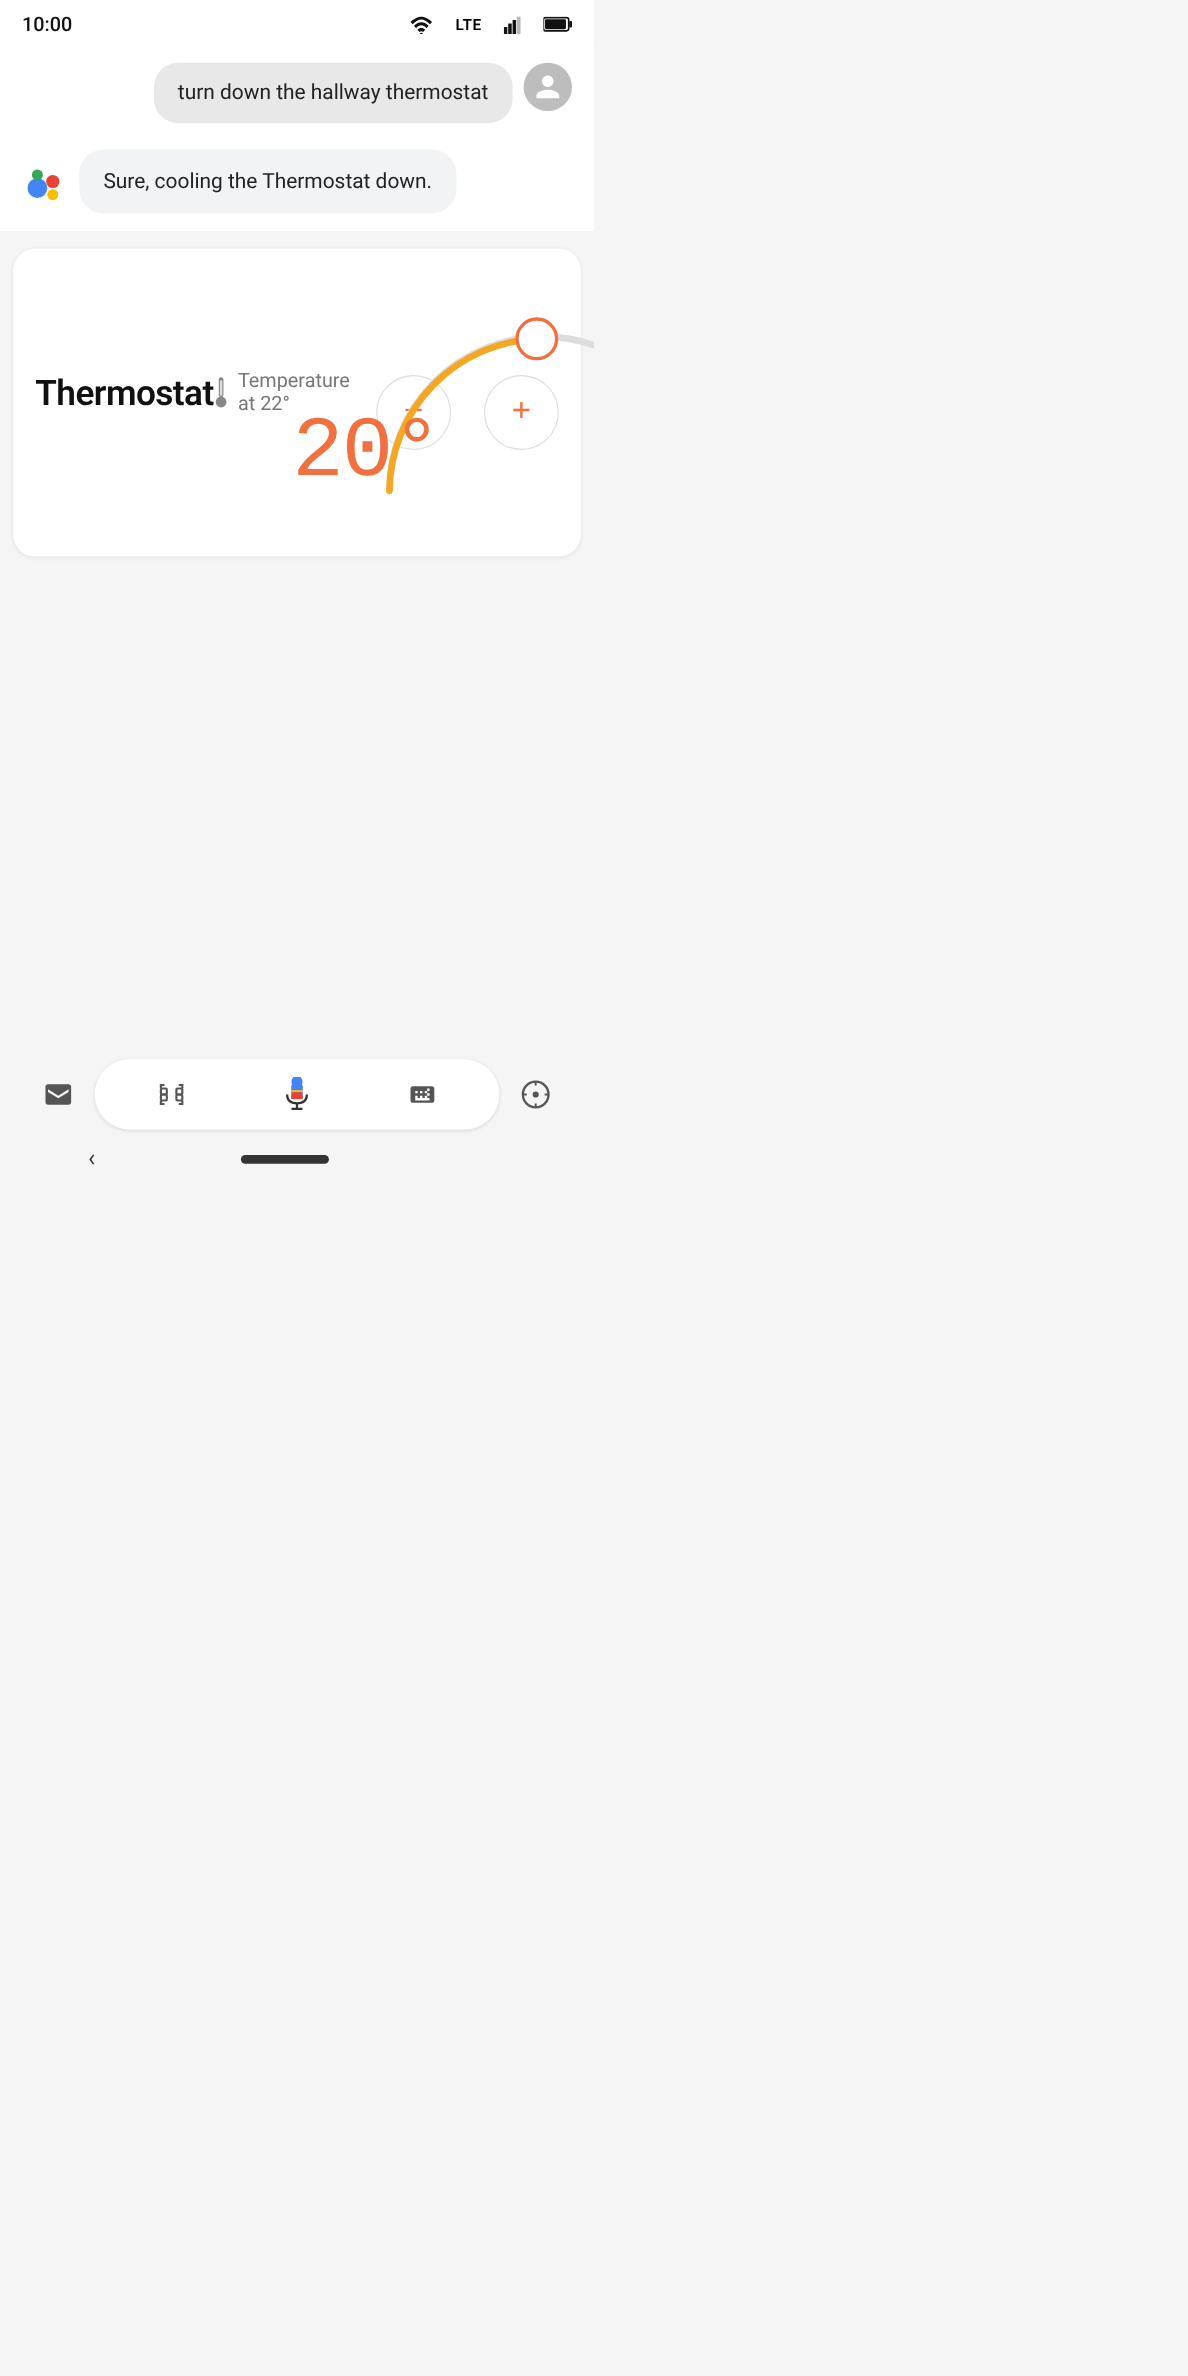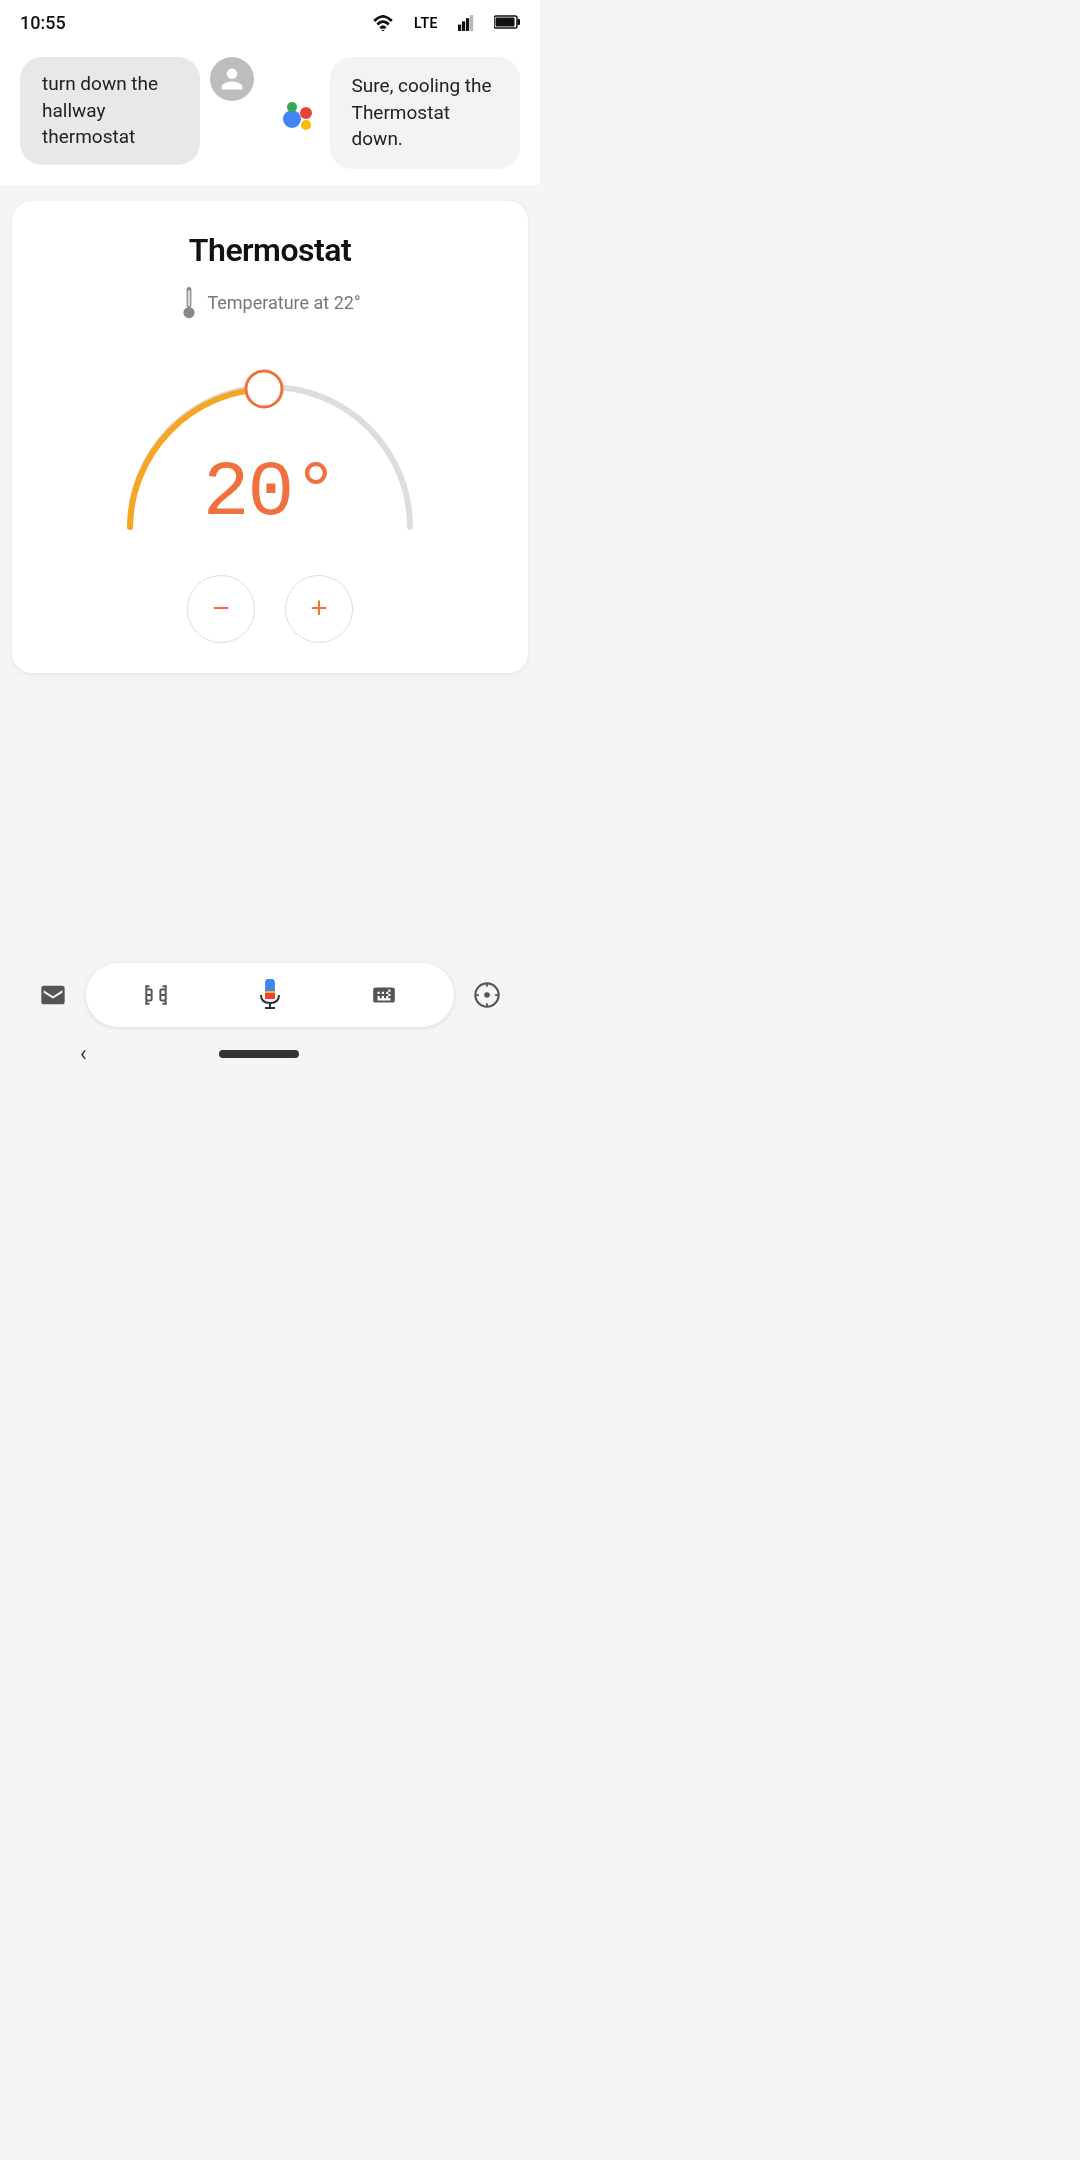--- a/index.html
+++ b/index.html
@@ -33,21 +33,21 @@
     }
     .status-icons svg {
       fill: #111;
     }
 
     
     .chat-area {
       background: #fff;
       padding: 16px 20px;
       display: flex;
-      flex-direction: row;
+      flex-direction: column;
       gap: 24px;
     }
 
     
     .user-message-row {
       display: flex;
       justify-content: flex-end;
       align-items: flex-start;
       gap: 10px;
     }
@@ -95,21 +95,21 @@
       line-height: 1.4;
     }
 
     
     .thermostat-card {
       background: #fff;
       border-radius: 20px;
       margin: 16px 12px;
       padding: 30px 20px 30px;
       display: flex;
-      flex-direction: column;
+      flex-direction: row;
       align-items: center;
       box-shadow: 0 1px 4px rgba(0,0,0,0.08);
     }
     .thermostat-title {
       font-size: 32px;
       font-weight: 600;
       color: #111;
       margin-bottom: 18px;
       letter-spacing: -0.5px;
     }
@@ -241,21 +241,21 @@
       width: 80px;
       height: 8px;
       background: #333;
       border-radius: 4px;
     }
   </style>
 </head>
 <body>
 
 <div class="status-bar">
-  <span class="status-time">10:55</span>
+  <span class="status-time">10:00</span>
   <div class="status-icons">
 
     <svg width="22" height="16" viewBox="0 0 24 18">
       <path d="M1 5.5C5.2 1.7 10.3 0 12 0s6.8 1.7 11 5.5l-2.2 2.4C17.5 4.5 14.9 3 12 3S6.5 4.5 3.2 7.9L1 5.5z"></path>
       <path d="M4.5 9.5C7 7.2 9.4 6 12 6s5 1.2 7.5 3.5l-2.2 2.4C15.5 10 13.8 9 12 9s-3.5 1-5.3 2.9L4.5 9.5z"></path>
       <path d="M8 13.5c1.1-1.1 2.5-1.8 4-1.8s2.9.7 4 1.8l-2.2 2.4c-.5-.5-1.1-.7-1.8-.7s-1.3.2-1.8.7L8 13.5z"></path>
       <circle cx="12" cy="18" r="1.5"></circle>
     </svg>
 
     <span style="font-size:14px;font-weight:600;letter-spacing:0.5px;">LTE</span>

